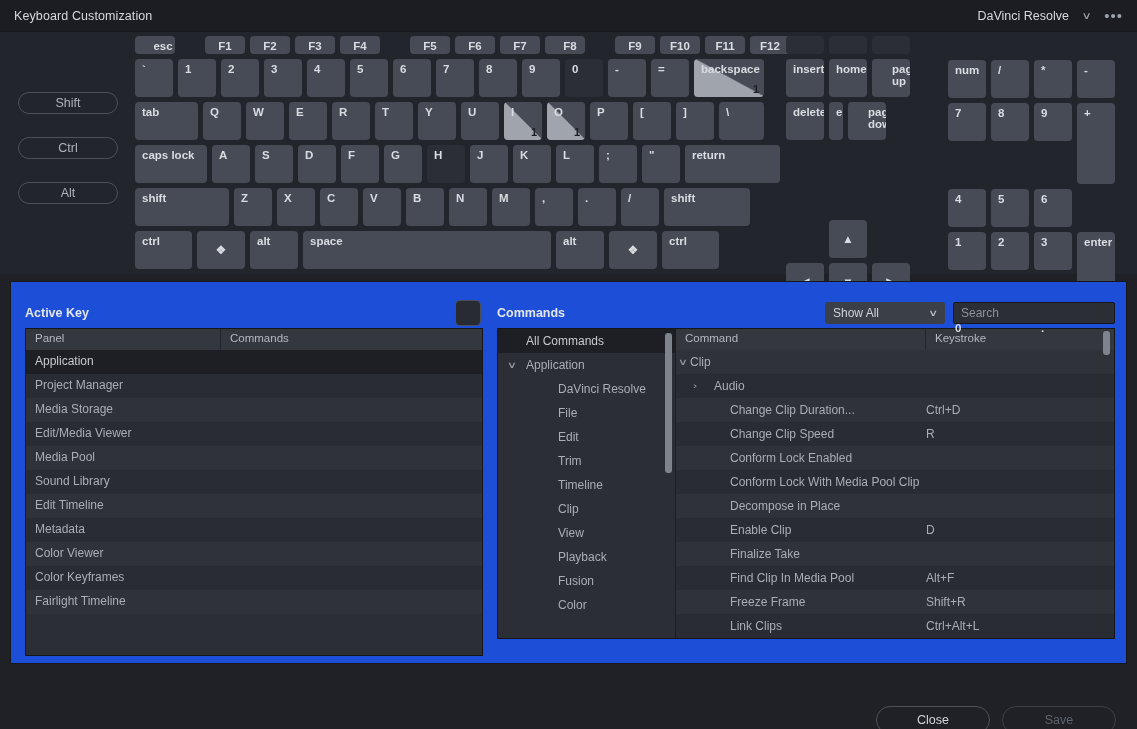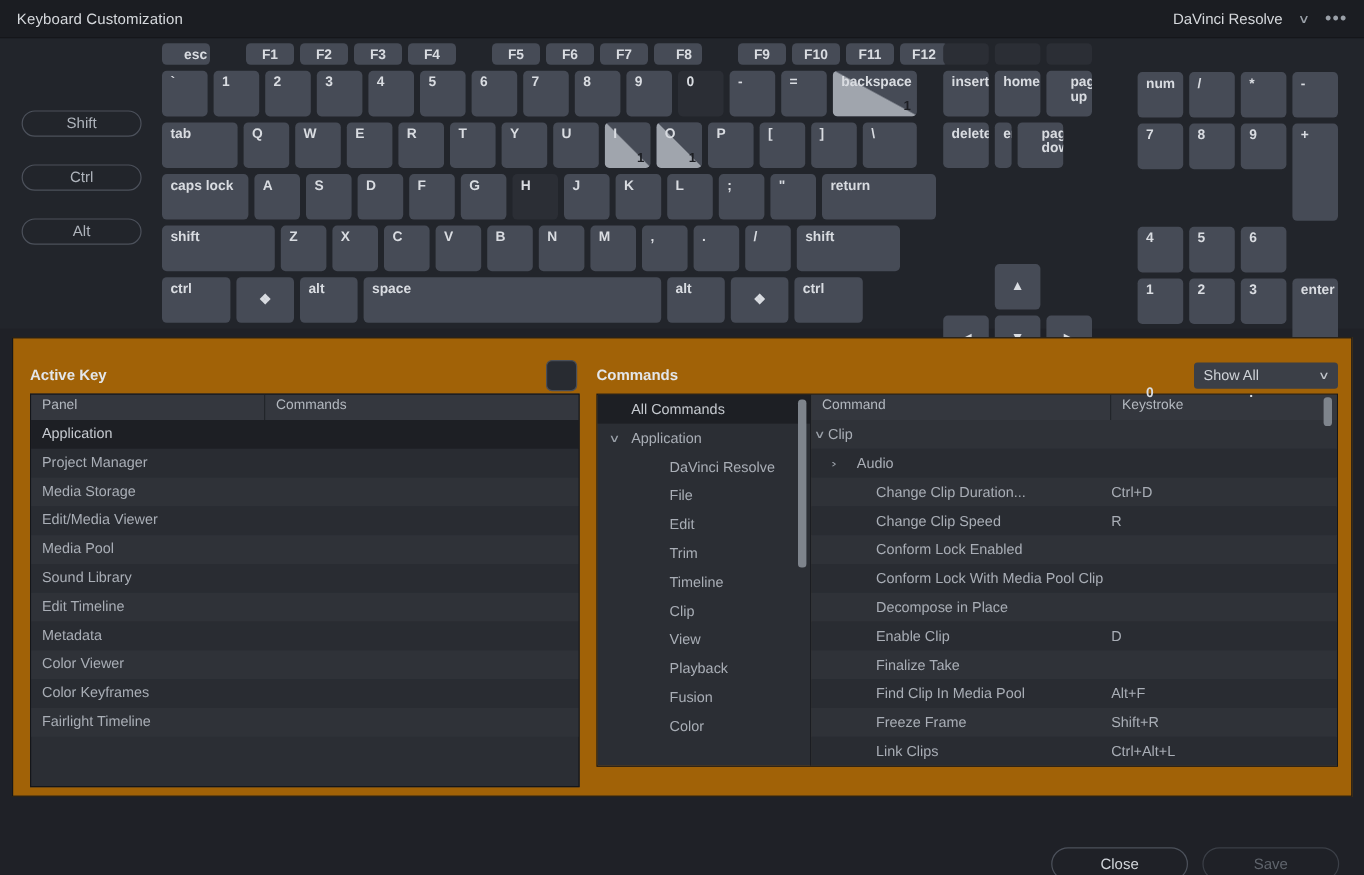--- a/index.html
+++ b/index.html
@@ -67,21 +67,21 @@
   }
 
   .navblock { position: absolute; left: 786px; top: 4px; }
   .numblock { position: absolute; left: 948px; top: 28px; }
   .arrows { position: absolute; left: 786px; top: 188px; }
 
   
   .lower {
     position: absolute; left: 10px; top: 281px;
     width: 1117px; height: 383px;
-    background: #a16207; border: 1px solid #15171a;
+    background: #1d4ed8; border: 1px solid #15171a;
   }
   .panel-title { font-size: 12.5px; font-weight: bold; color: #e3e6ea; }
 
   .active-key { position: absolute; left: 14px; top: 16px; width: 458px; }
   .ak-head { display: flex; align-items: center; height: 30px; }
   .ak-slot {
     width: 26px; height: 26px; margin-left: auto; margin-right: 2px;
     border: 1px solid #494e58; border-radius: 5px; background: #282b31;
   }
   .tbl { border: 1px solid #14161a; background: #2b2e34; }
@@ -539,20 +539,23 @@
   </div>
 
   <div class="commands">
     <div class="cmd-head">
       <span class="panel-title">Commands</span>
       <div class="cmd-tools">
         <div class="select">
           <span>Show All</span>
           <span class="cv">∨</span>
         </div>
+        <div class="search">
+          <span>Search</span>
+        </div>
       </div>
     </div>
 
     <div class="cmd-body">
       <div class="tree">
         <div id="tree-rows">
             <div class="tree-row sel">
               <span class="tw"></span>
               <span class="lbl">All Commands</span>
             </div>

